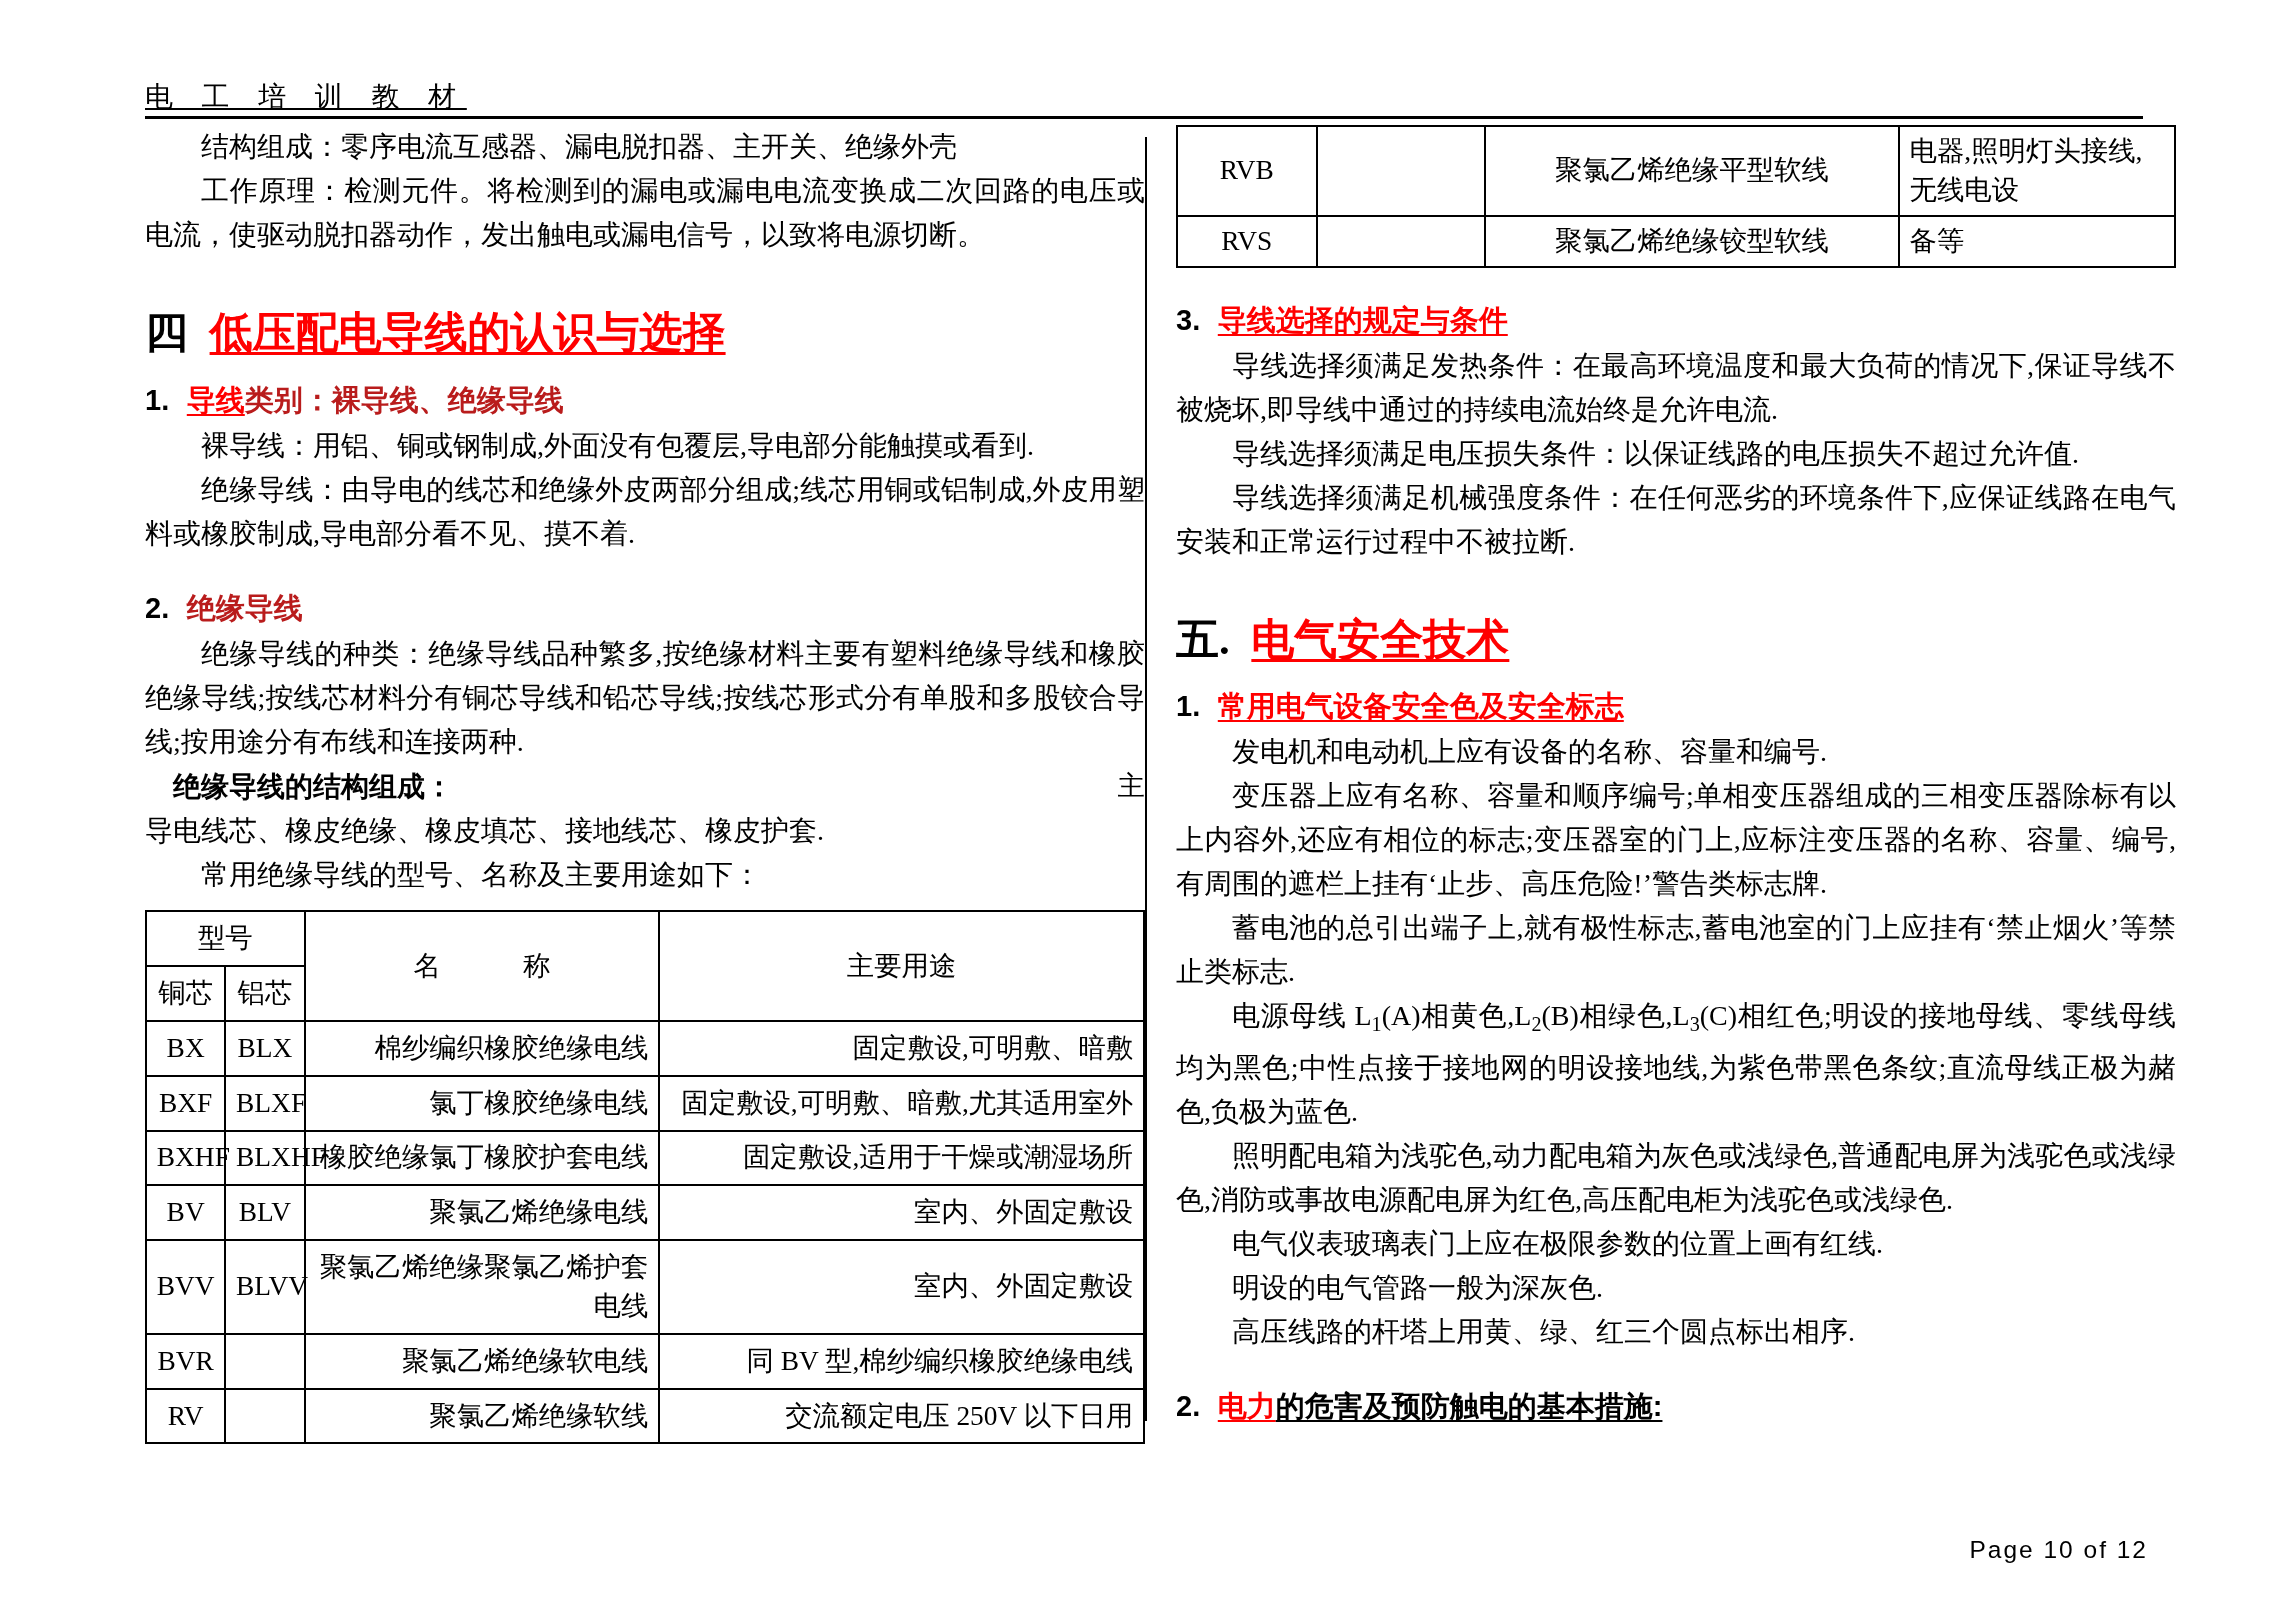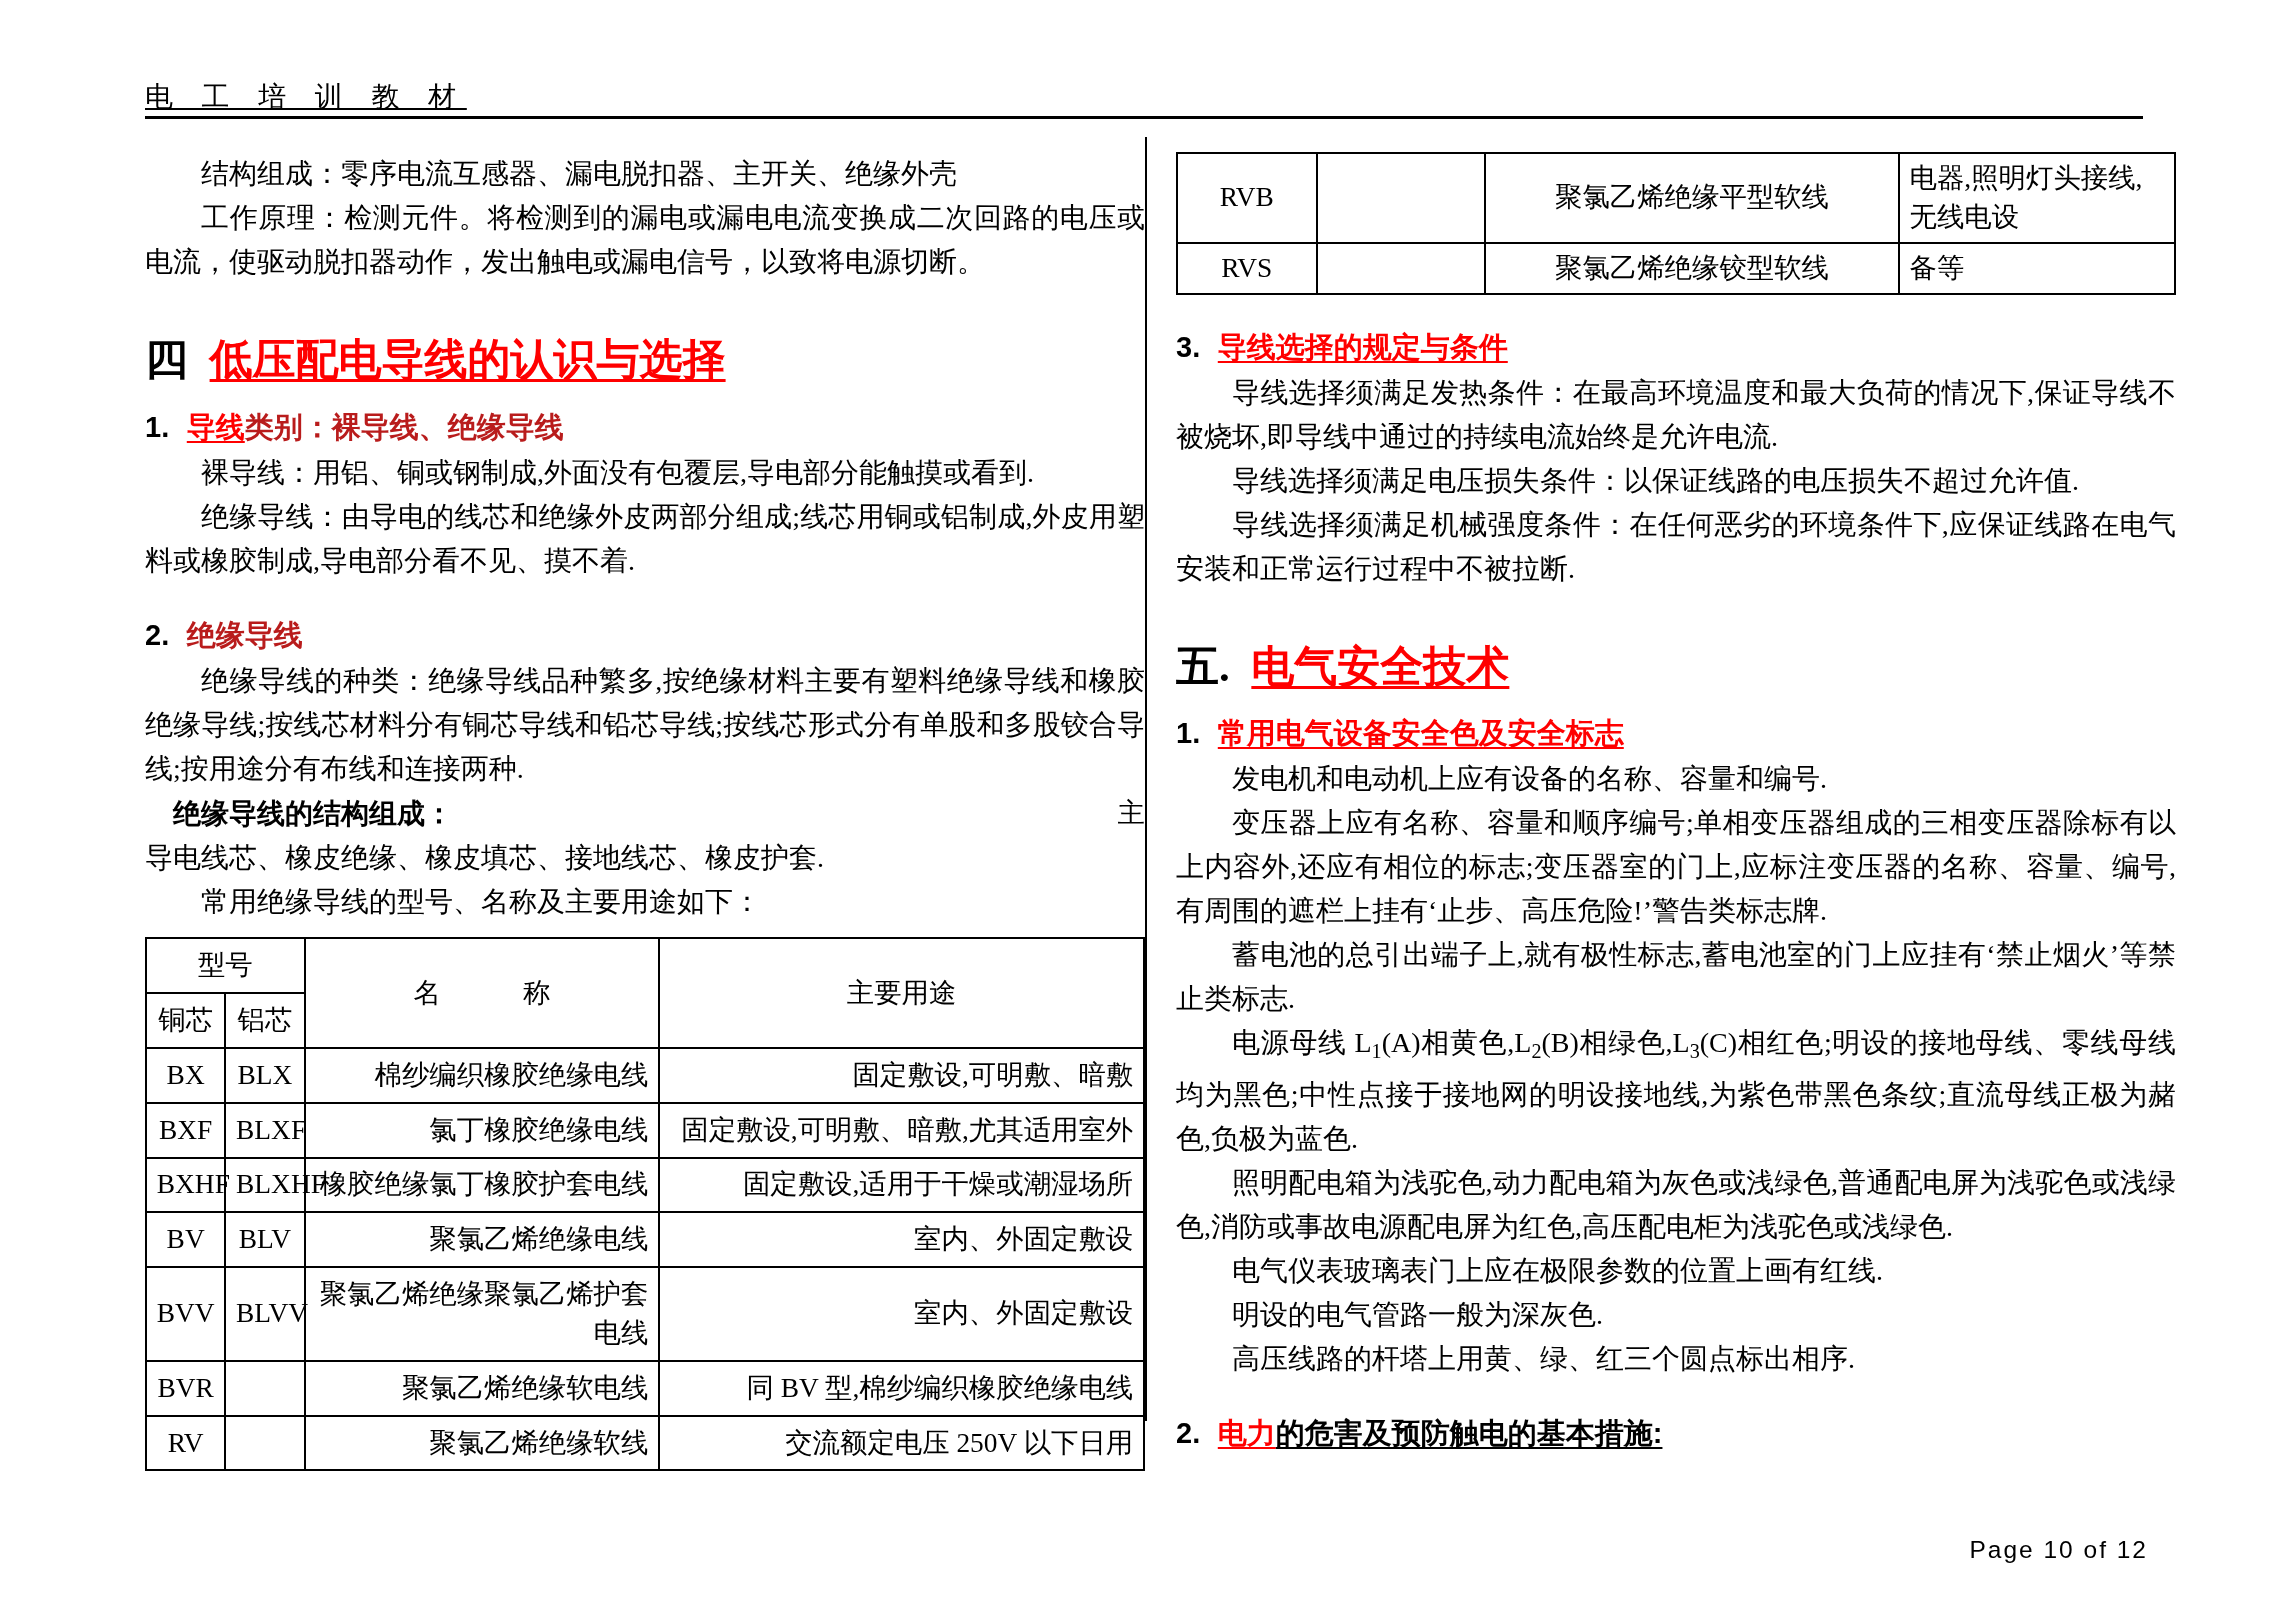--- a/index.html
+++ b/index.html
@@ -42,21 +42,20 @@
     border-top: 3.9px solid #000;
     width: 1998px;
   }
   
   .cols {
     position: absolute;
     left: 0;
     top: 125px;
     width: 1826px;
     height: 1362px;
-    margin-top: 27px;
   }
   .col {
     position: absolute;
     top: 0;
     width: 1000px;
   }
   .col-left  { left: 145px; }
   .col-right { left: 1176px; }
 
   .divider {

